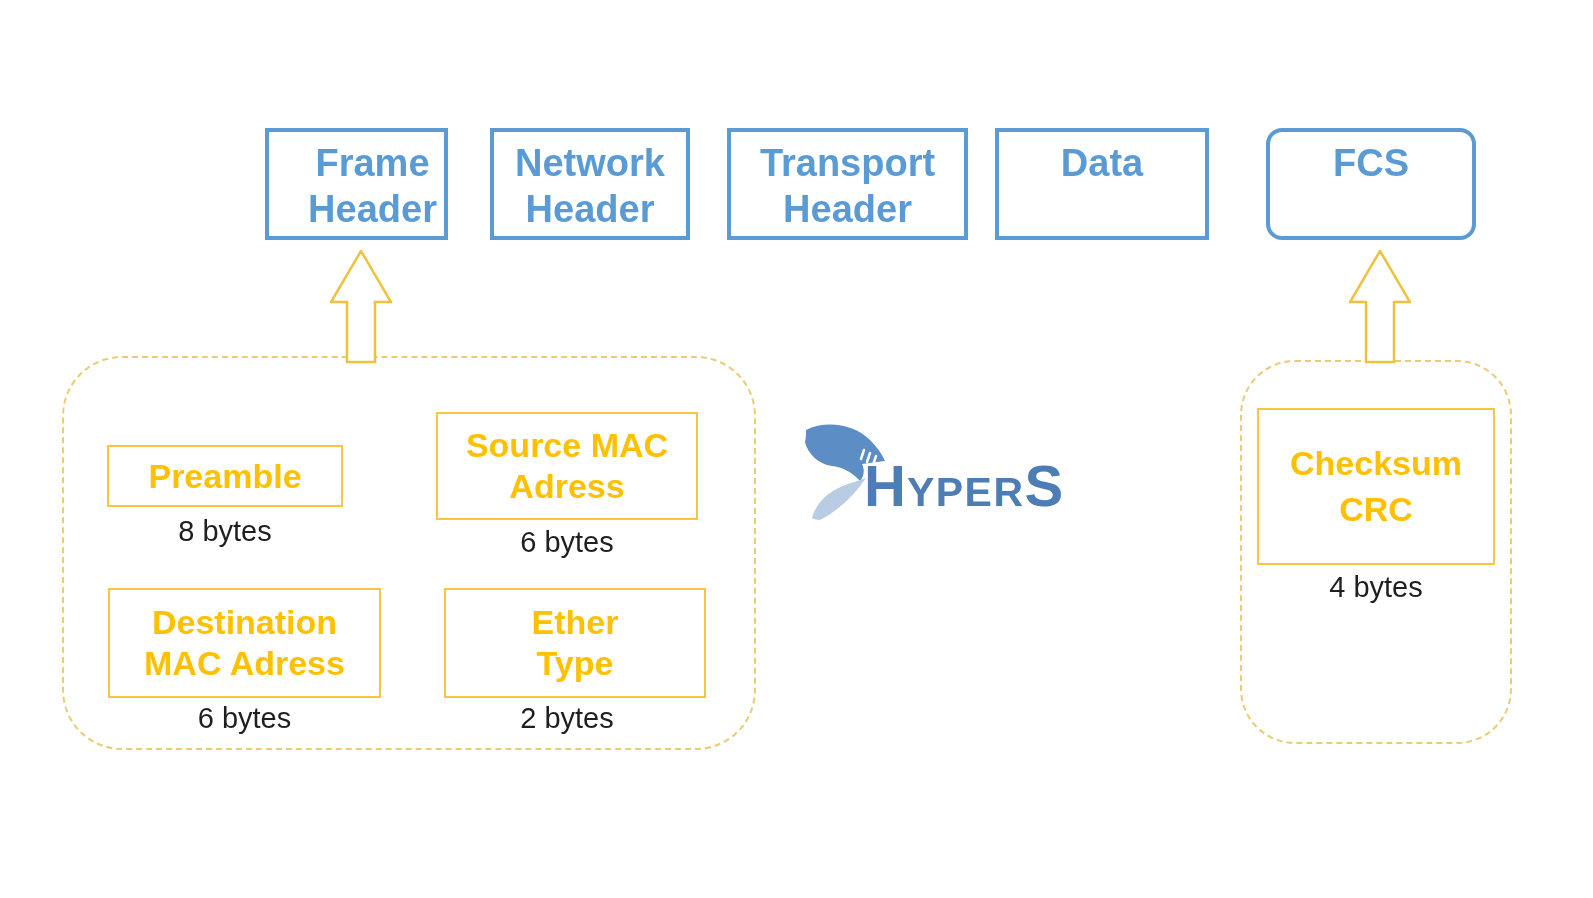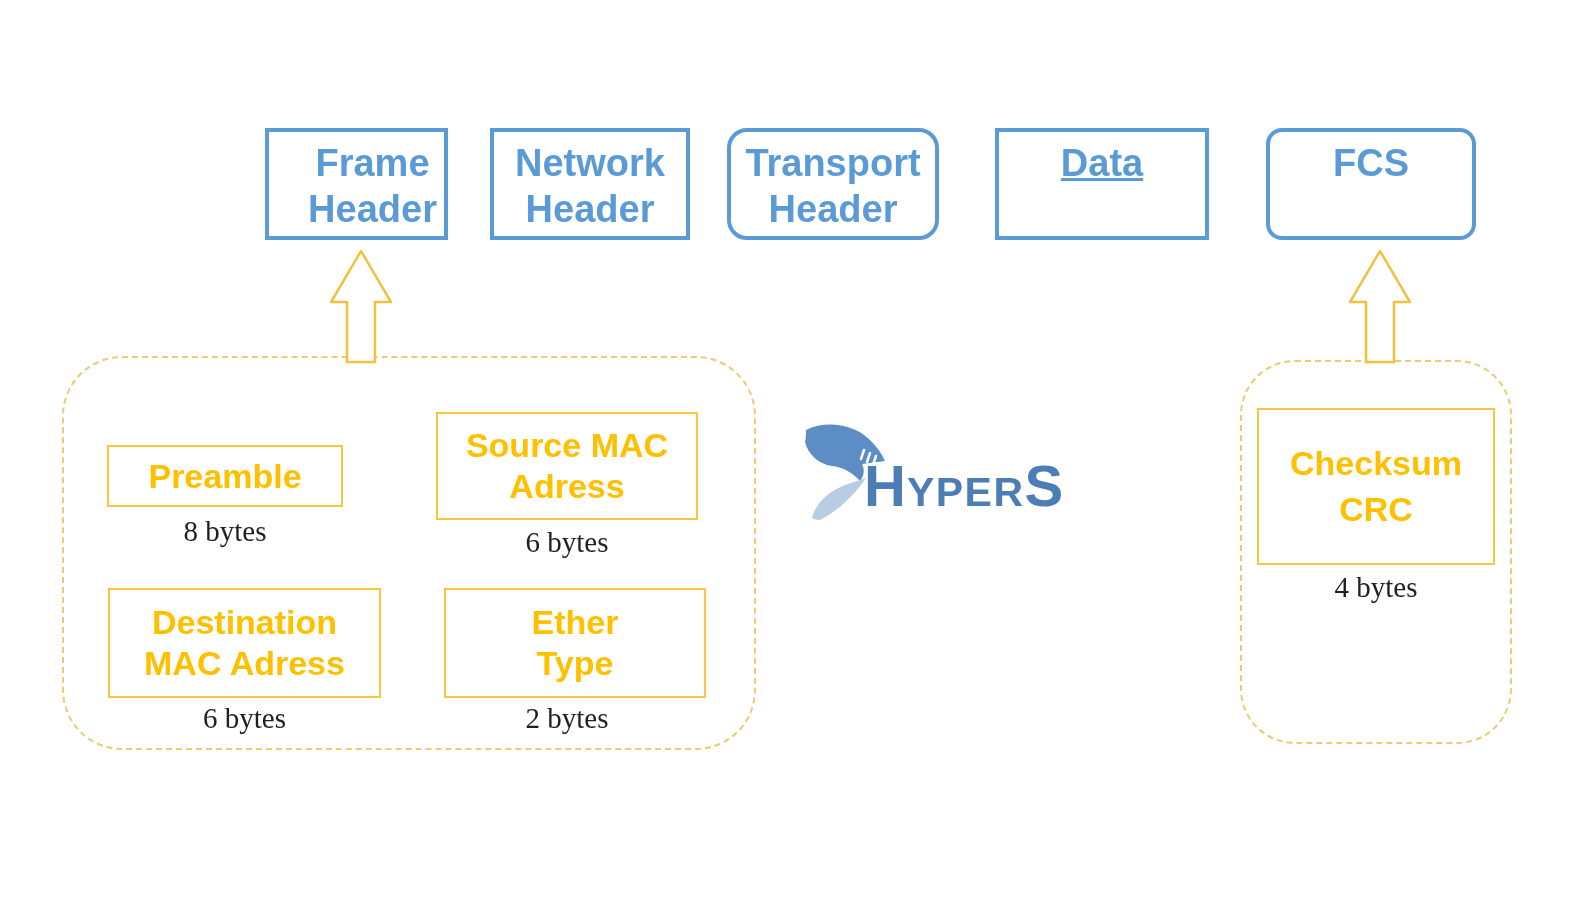--- a/index.html
+++ b/index.html
@@ -53,21 +53,20 @@
     background:#fff;
   }
   .fbox span{display:block;}
 
   
   .fsize{
     color:var(--label-ink);
     font-size:29px;
     text-align:center;
     line-height:1.1;
-    font-family:Liberation Serif, serif;
   }
 
   
   .arrow{z-index:5;}
   .arrow polygon{fill:#ffffff;stroke:var(--gold-arrow);stroke-width:2.5;}
 
   
   .logo-word{
     display:flex;align-items:baseline;
     color:var(--logo-blue);
@@ -79,24 +78,24 @@
 </style>
 </head>
 <body>
 
 <div class="abs hbox" style="left:265px;width:183px;padding-left:32px;">
   <span>Frame Header</span>
 </div>
 <div class="abs hbox" style="left:490px;width:200px;">
   <span>Network Header</span>
 </div>
-<div class="abs hbox" style="left:727px;width:212px;border-radius:20px;">
+<div class="abs hbox" style="left:727px;width:241px;">
   <span>Transport Header</span>
 </div>
-<div class="abs hbox" style="left:995px;width:214px;text-decoration:underline;">
+<div class="abs hbox" style="left:995px;width:214px;">
   <span>Data</span>
 </div>
 <div class="abs hbox" style="left:1266px;width:210px;border-radius:16px;">
   <span>FCS</span>
 </div>
 
 <svg class="abs arrow" style="left:330px;top:250px;" width="62" height="114" viewBox="0 0 62 114">
   <polygon points="31,1 1,52 17,52 17,112 45,112 45,52 61,52"></polygon>
 </svg>
 <svg class="abs arrow" style="left:1349px;top:250px;" width="62" height="114" viewBox="0 0 62 114">

